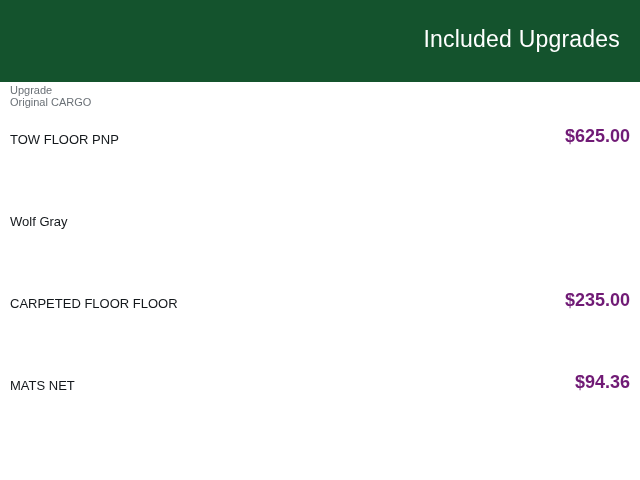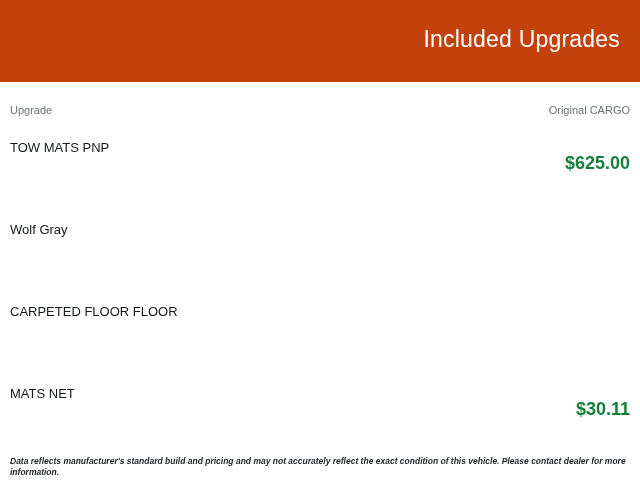--- a/index.html
+++ b/index.html
@@ -15,21 +15,21 @@
   }
   .page {
     position: relative;
     width: 640px;
     height: 480px;
     background: #ffffff;
     box-sizing: border-box;
   }
   .header {
     height: 82px;
-    background: #c2410c;
+    background: #14532d;
     display: flex;
     align-items: center;
     justify-content: flex-end;
     padding: 0 20px 0 0;
     box-sizing: border-box;
   }
   .header-title {
     color: #ffffff;
     font-size: 23px;
     font-weight: 400;
@@ -38,21 +38,22 @@
     padding-bottom: 4px;
   }
   .content {
     padding: 0 10px;
     box-sizing: border-box;
   }
   .col-head {
     display: flex;
     justify-content: space-between;
     align-items: baseline;
-    padding-top: 22px;
+    padding-top: 2px;
+    flex-direction: column;
   }
   .col-head-left, .col-head-right {
     color: #6b7177;
     font-size: 11px;
     font-weight: 400;
   }
   .rows {
     margin-top: 10px;
   }
   .row {
@@ -62,25 +63,24 @@
     height: 82px;
     box-sizing: border-box;
   }
   .row-label {
     color: #14181c;
     font-size: 13px;
     font-weight: 400;
     padding-top: 14px;
   }
   .row-price {
-    color: #15803d;
+    color: #701a75;
     font-size: 18px;
     font-weight: bold;
     padding-top: 8px;
-    margin-top: 19px;
   }
   .footnote {
     margin-top: 2px;
     color: #22272b;
     font-size: 8.5px;
     font-style: italic;
     font-weight: bold;
     line-height: 1.3;
   }
 </style>
@@ -96,35 +96,35 @@
   <div class="content">
 
     <div class="col-head">
       <div class="col-head-left">Upgrade</div>
       <div class="col-head-right">Original CARGO</div>
     </div>
 
     <div class="rows">
 
       <div class="row">
-        <div class="row-label">TOW MATS PNP</div>
+        <div class="row-label">TOW FLOOR PNP</div>
         <div class="row-price">$625.00</div>
       </div>
 
       <div class="row">
         <div class="row-label">Wolf Gray</div>
       </div>
 
       <div class="row">
         <div class="row-label">CARPETED FLOOR FLOOR</div>
+        <div class="row-price">$235.00</div>
       </div>
 
       <div class="row">
         <div class="row-label">MATS NET</div>
-        <div class="row-price">$30.11</div>
+        <div class="row-price">$94.36</div>
       </div>
 
     </div>
 
-    <div class="footnote">Data reflects manufacturer's standard build and pricing and may not accurately reflect the exact condition of this vehicle. Please contact dealer for more information.</div>
 
   </div>
 </div>
 
 </body></html>

